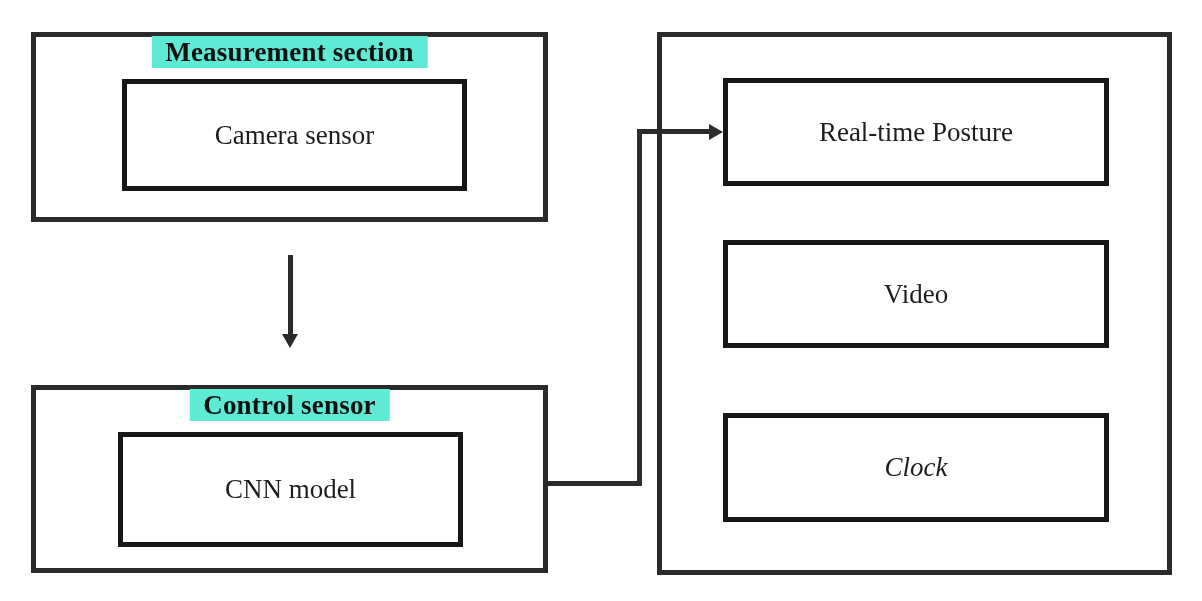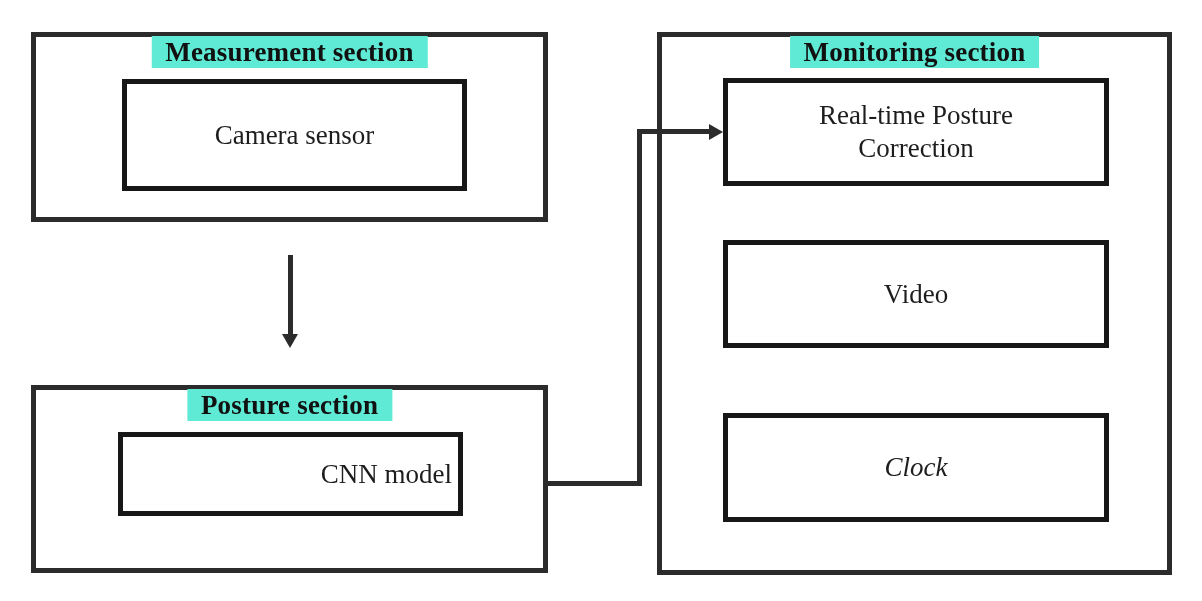--- a/index.html
+++ b/index.html
@@ -94,40 +94,38 @@
 
     <div class="node-box" style="left:86px; top:42px; width:345px; height:112px;align-items:center;">
       <span class="node-label">Camera sensor</span>
     </div>
   </div>
 
   <div class="conn conn-v" style="left:288px; top:255px; height:82px;"></div>
   <div class="arrowhead-down" style="left:282px; top:334px;"></div>
 
   <div class="section" style="left:31px; top:385px; width:517px; height:188px;">
-    <div class="section-title">Posture section</div>
+    <div class="section-title">Control sensor</div>
 
-    <div class="node-box" style="left:82px; top:42px; width:345px; height:84px;justify-content:flex-end;">
+    <div class="node-box" style="left:82px; top:42px; width:345px; height:115px;">
       <span class="node-label">CNN model</span>
     </div>
   </div>
 
   <div class="conn conn-h" style="left:548px; top:481px; width:94px;"></div>
 
   <div class="conn conn-v" style="left:637px; top:129px; height:357px;"></div>
 
   <div class="conn conn-h" style="left:637px; top:129px; width:79px;"></div>
   <div class="arrowhead-right" style="left:709px; top:124px;"></div>
 
   <div class="section" style="left:657px; top:32px; width:515px; height:543px;">
-    <div class="section-title">Monitoring section</div>
 
     <div class="node-box" style="left:61px; top:41px; width:386px; height:108px; flex-direction:column;">
       <span class="node-label">Real-time Posture</span>
-      <span class="node-label">Correction</span>
     </div>
 
     <div class="node-box" style="left:61px; top:203px; width:386px; height:108px;align-items:center;">
       <span class="node-label">Video</span>
     </div>
 
     <div class="node-box" style="left:61px; top:376px; width:386px; height:109px;font-style:italic;">
       <span class="node-label">Clock</span>
     </div>
   </div>

